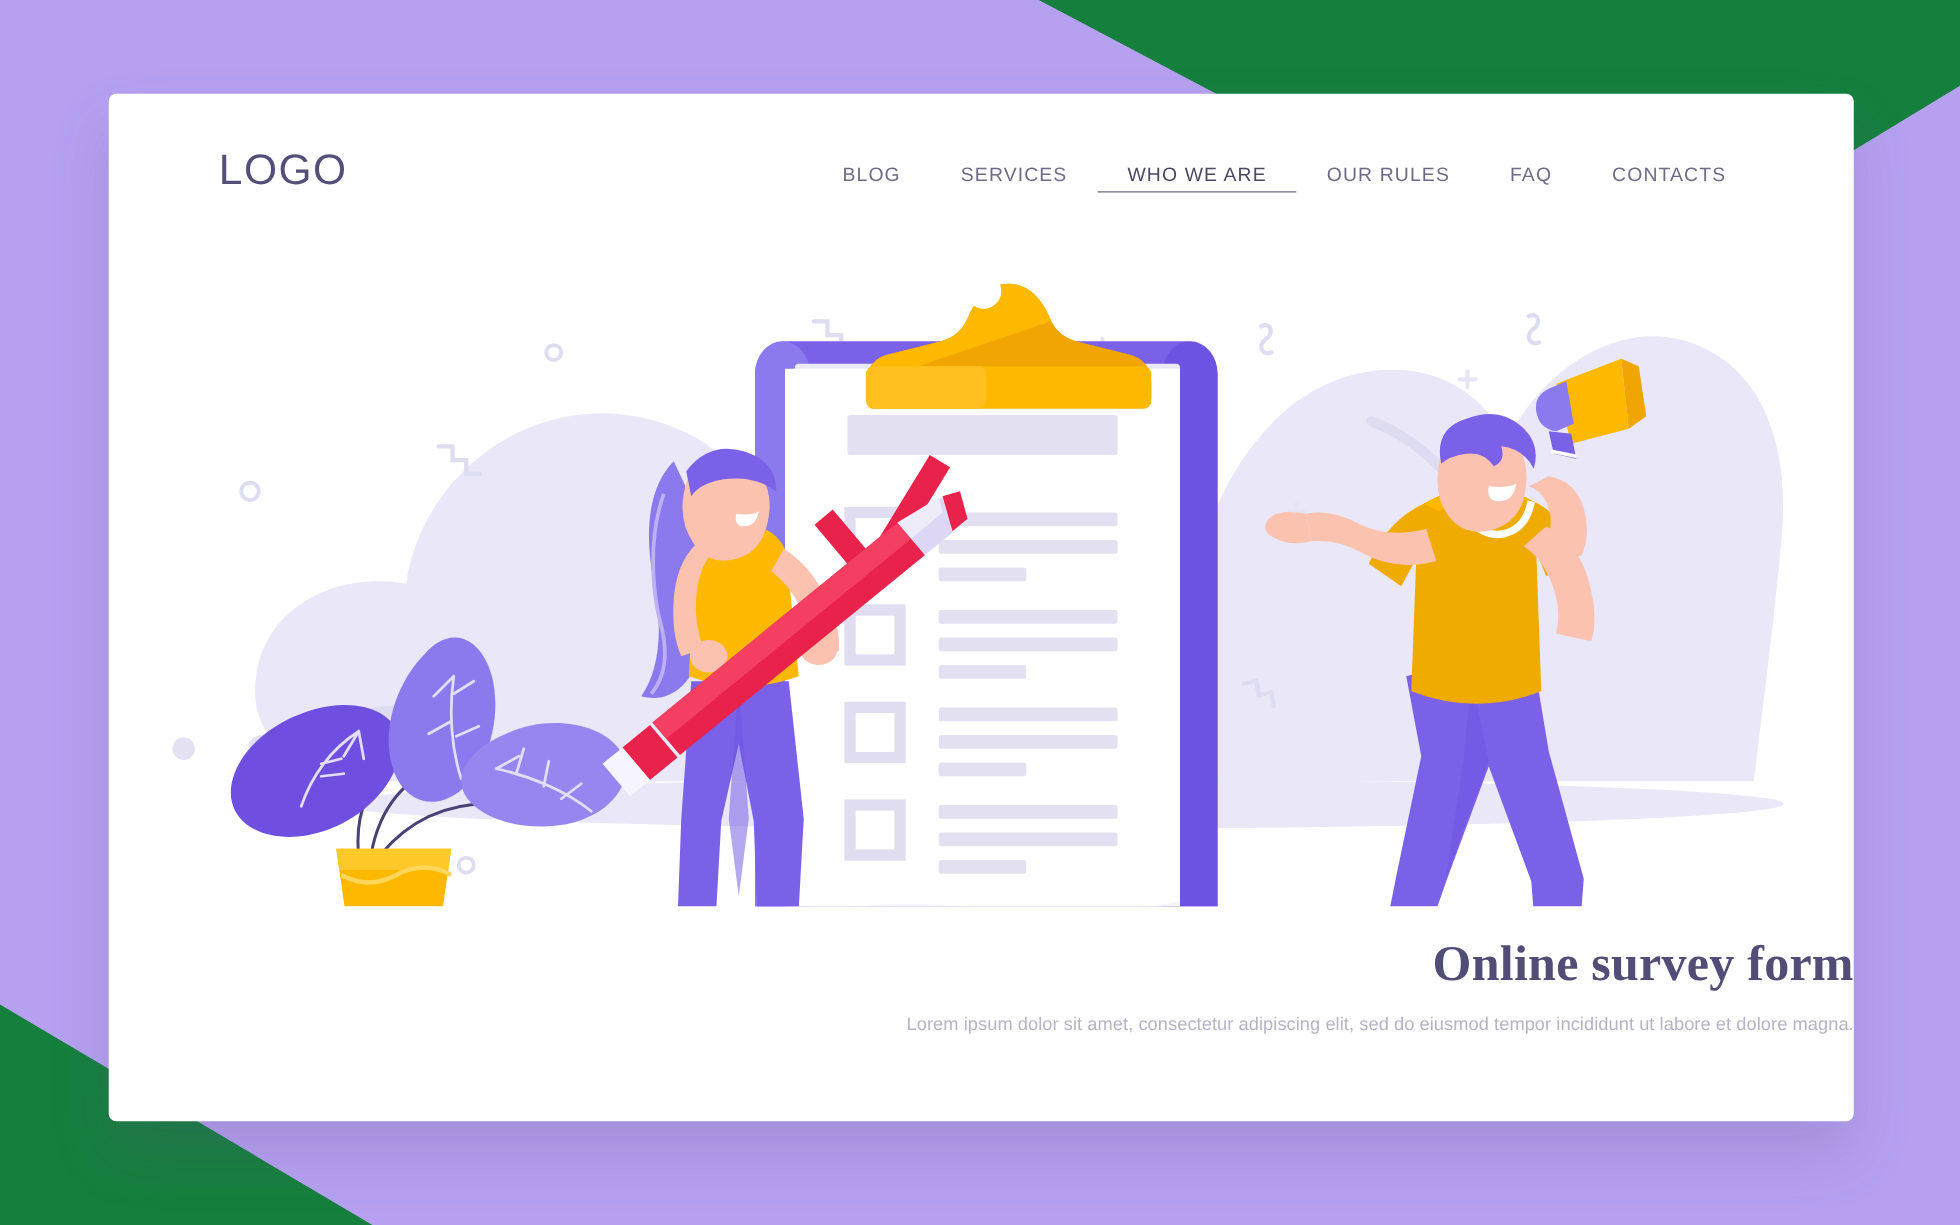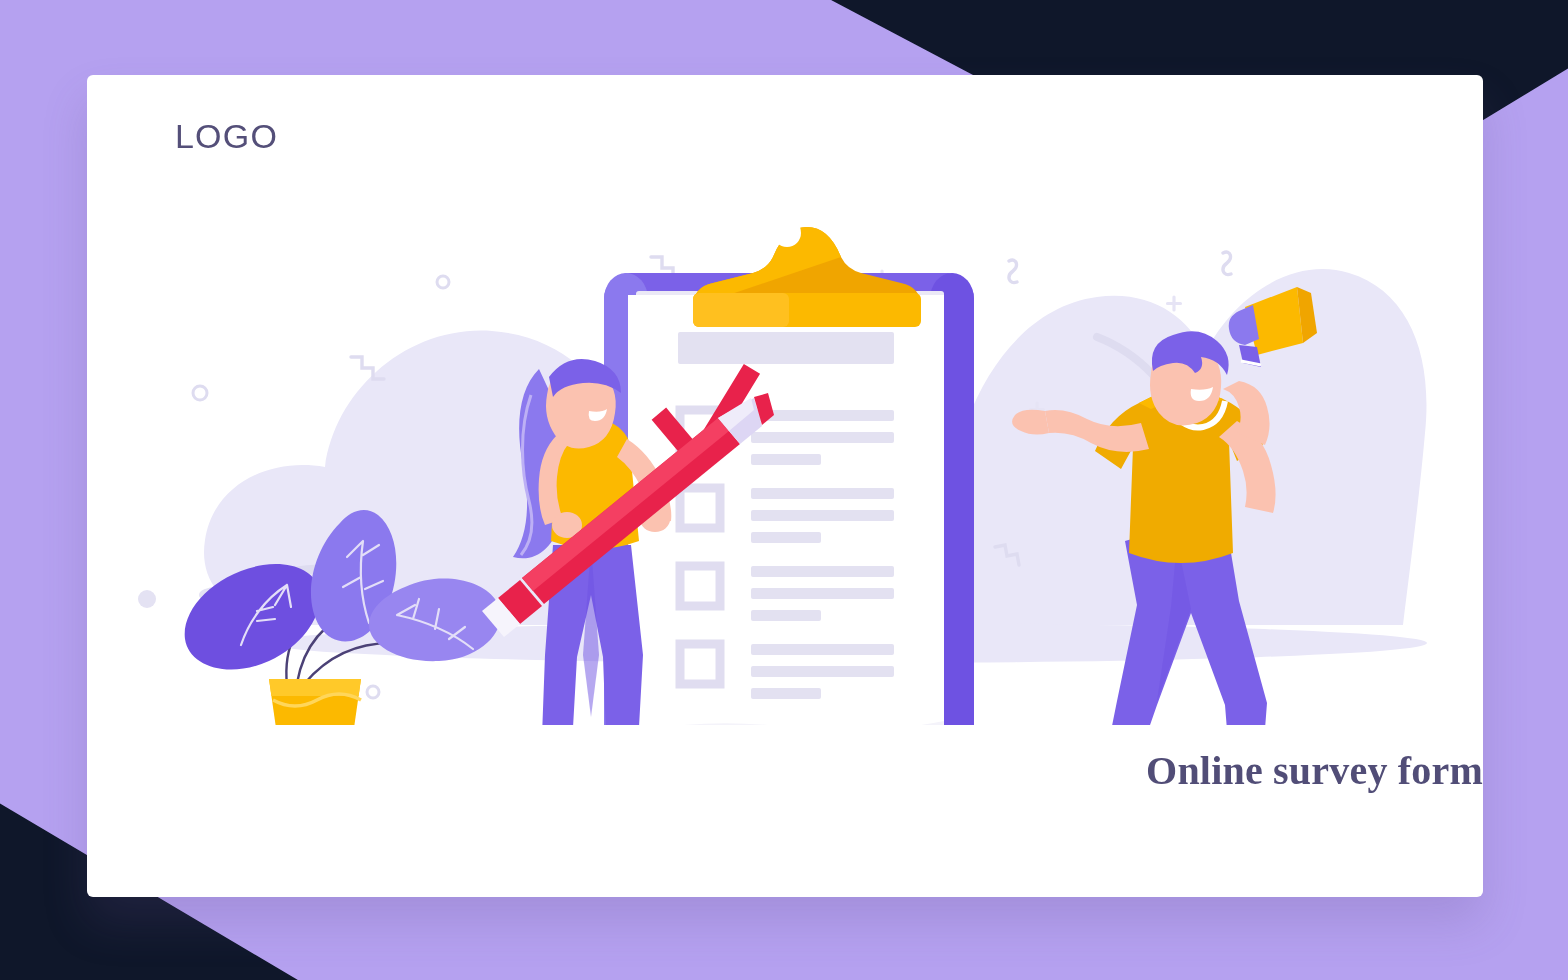--- a/index.html
+++ b/index.html
@@ -13,21 +13,21 @@
     overflow: hidden;
     font-family: "Liberation Sans", sans-serif;
     background: #ffffff;
   }
 
   
   #page {
     position: relative;
     width: 1568px;
     height: 980px;
-    background: #0f172a;
+    background: #15803d;
     overflow: hidden;
   }
 
   
   #bg-purple {
     position: absolute;
     inset: 0;
     background: #b5a1f0;
     clip-path: polygon(0 0, 53.0% 0, 82.0% 24.5%, 100% 7.0%, 100% 100%, 19.0% 100%, 0 82.0%);
   }
@@ -127,20 +127,28 @@
 <body>
 
 <div id="page">
 
   <div id="bg-purple"></div>
 
   <div id="card">
 
     <div id="header">
       <div id="logo">LOGO</div>
+      <nav id="nav">
+        <div class="nav-item">BLOG</div>
+        <div class="nav-item">SERVICES</div>
+        <div class="nav-item active">WHO WE ARE</div>
+        <div class="nav-item">OUR RULES</div>
+        <div class="nav-item">FAQ</div>
+        <div class="nav-item">CONTACTS</div>
+      </nav>
     </div>
 
     <div id="illustration">
       <svg viewBox="0 0 1396 530" xmlns="http://www.w3.org/2000/svg">
 
         <g>
           <path d="M225 430
                    C 150 430 110 395 118 345
                    C 126 290 182 262 238 272
                    C 248 196 320 130 405 136
@@ -322,16 +330,17 @@
             <path d="M1152 150 l 18 2 l 4 20 l -18 -4 Z" fill="#7b61e8"></path>
             <path d="M1154 166 l 20 4" fill="none" stroke="#ffffff" stroke-width="3"></path>
           </g>
         </g>
 
       </svg>
     </div>
 
     <div id="copy">
       <h1 id="headline">Online survey form</h1>
+      <div class="sub-line">Lorem ipsum dolor sit amet, consectetur adipiscing elit, sed do eiusmod tempor incididunt ut labore et dolore magna.</div>
     </div>
 
   </div>
 </div>
 
 </body></html>

